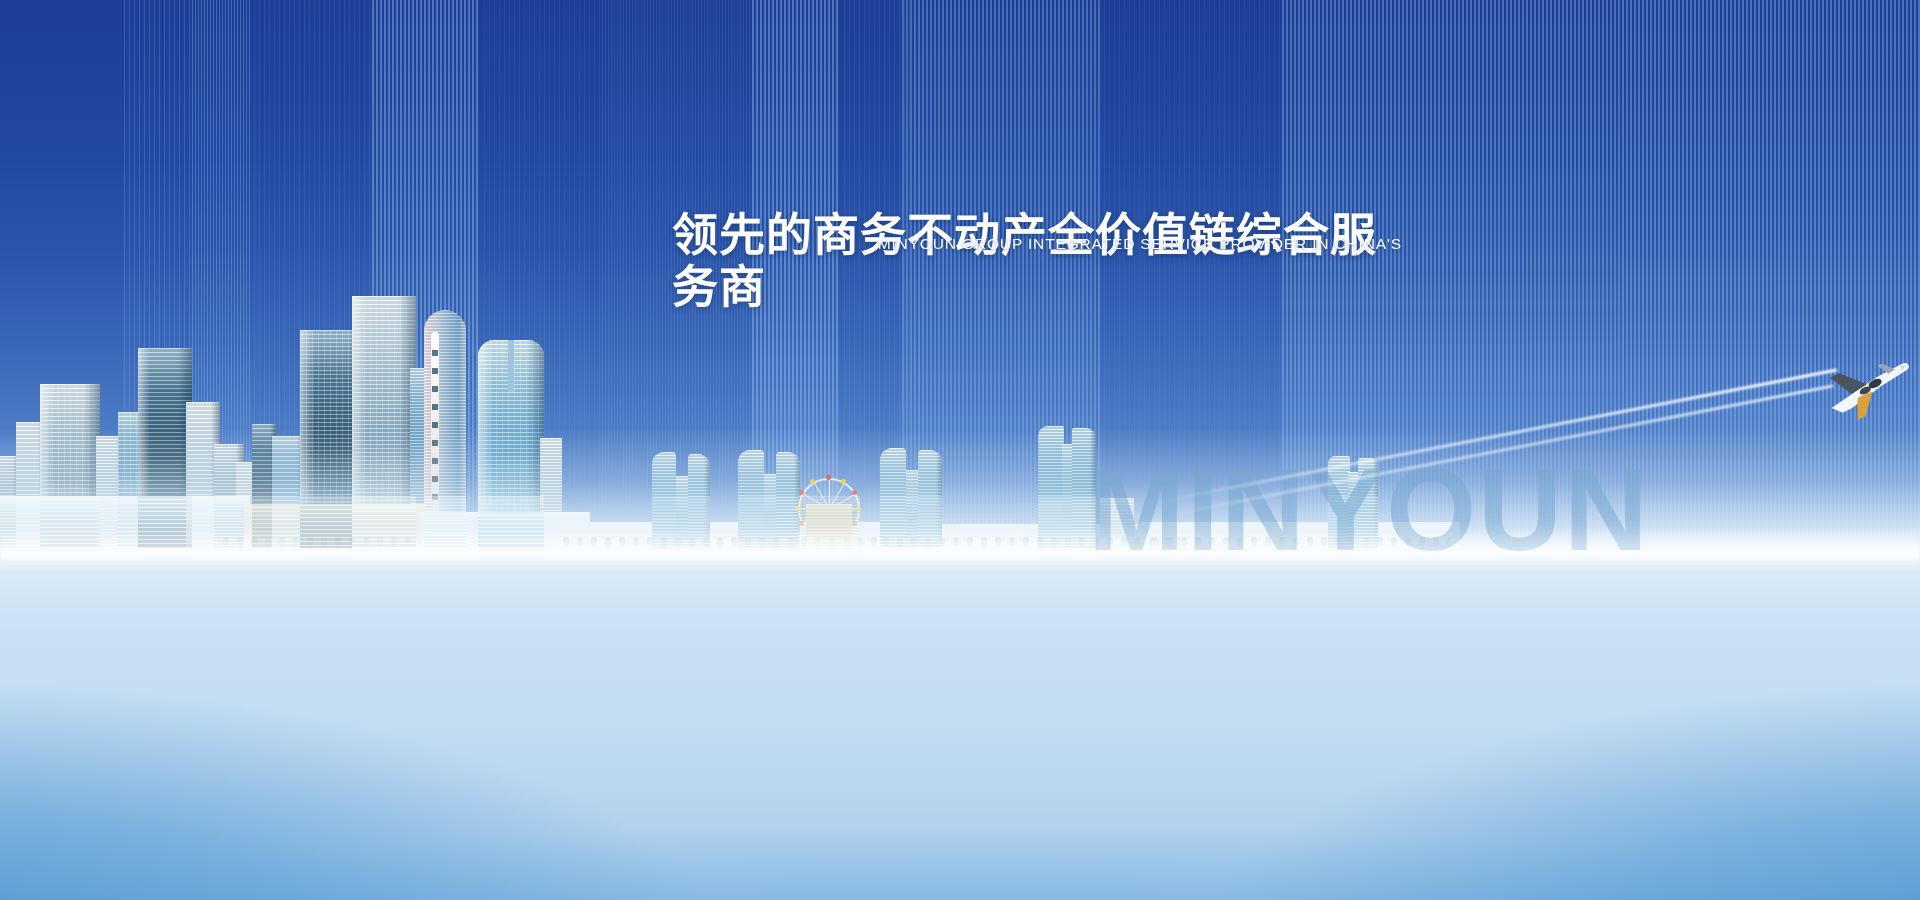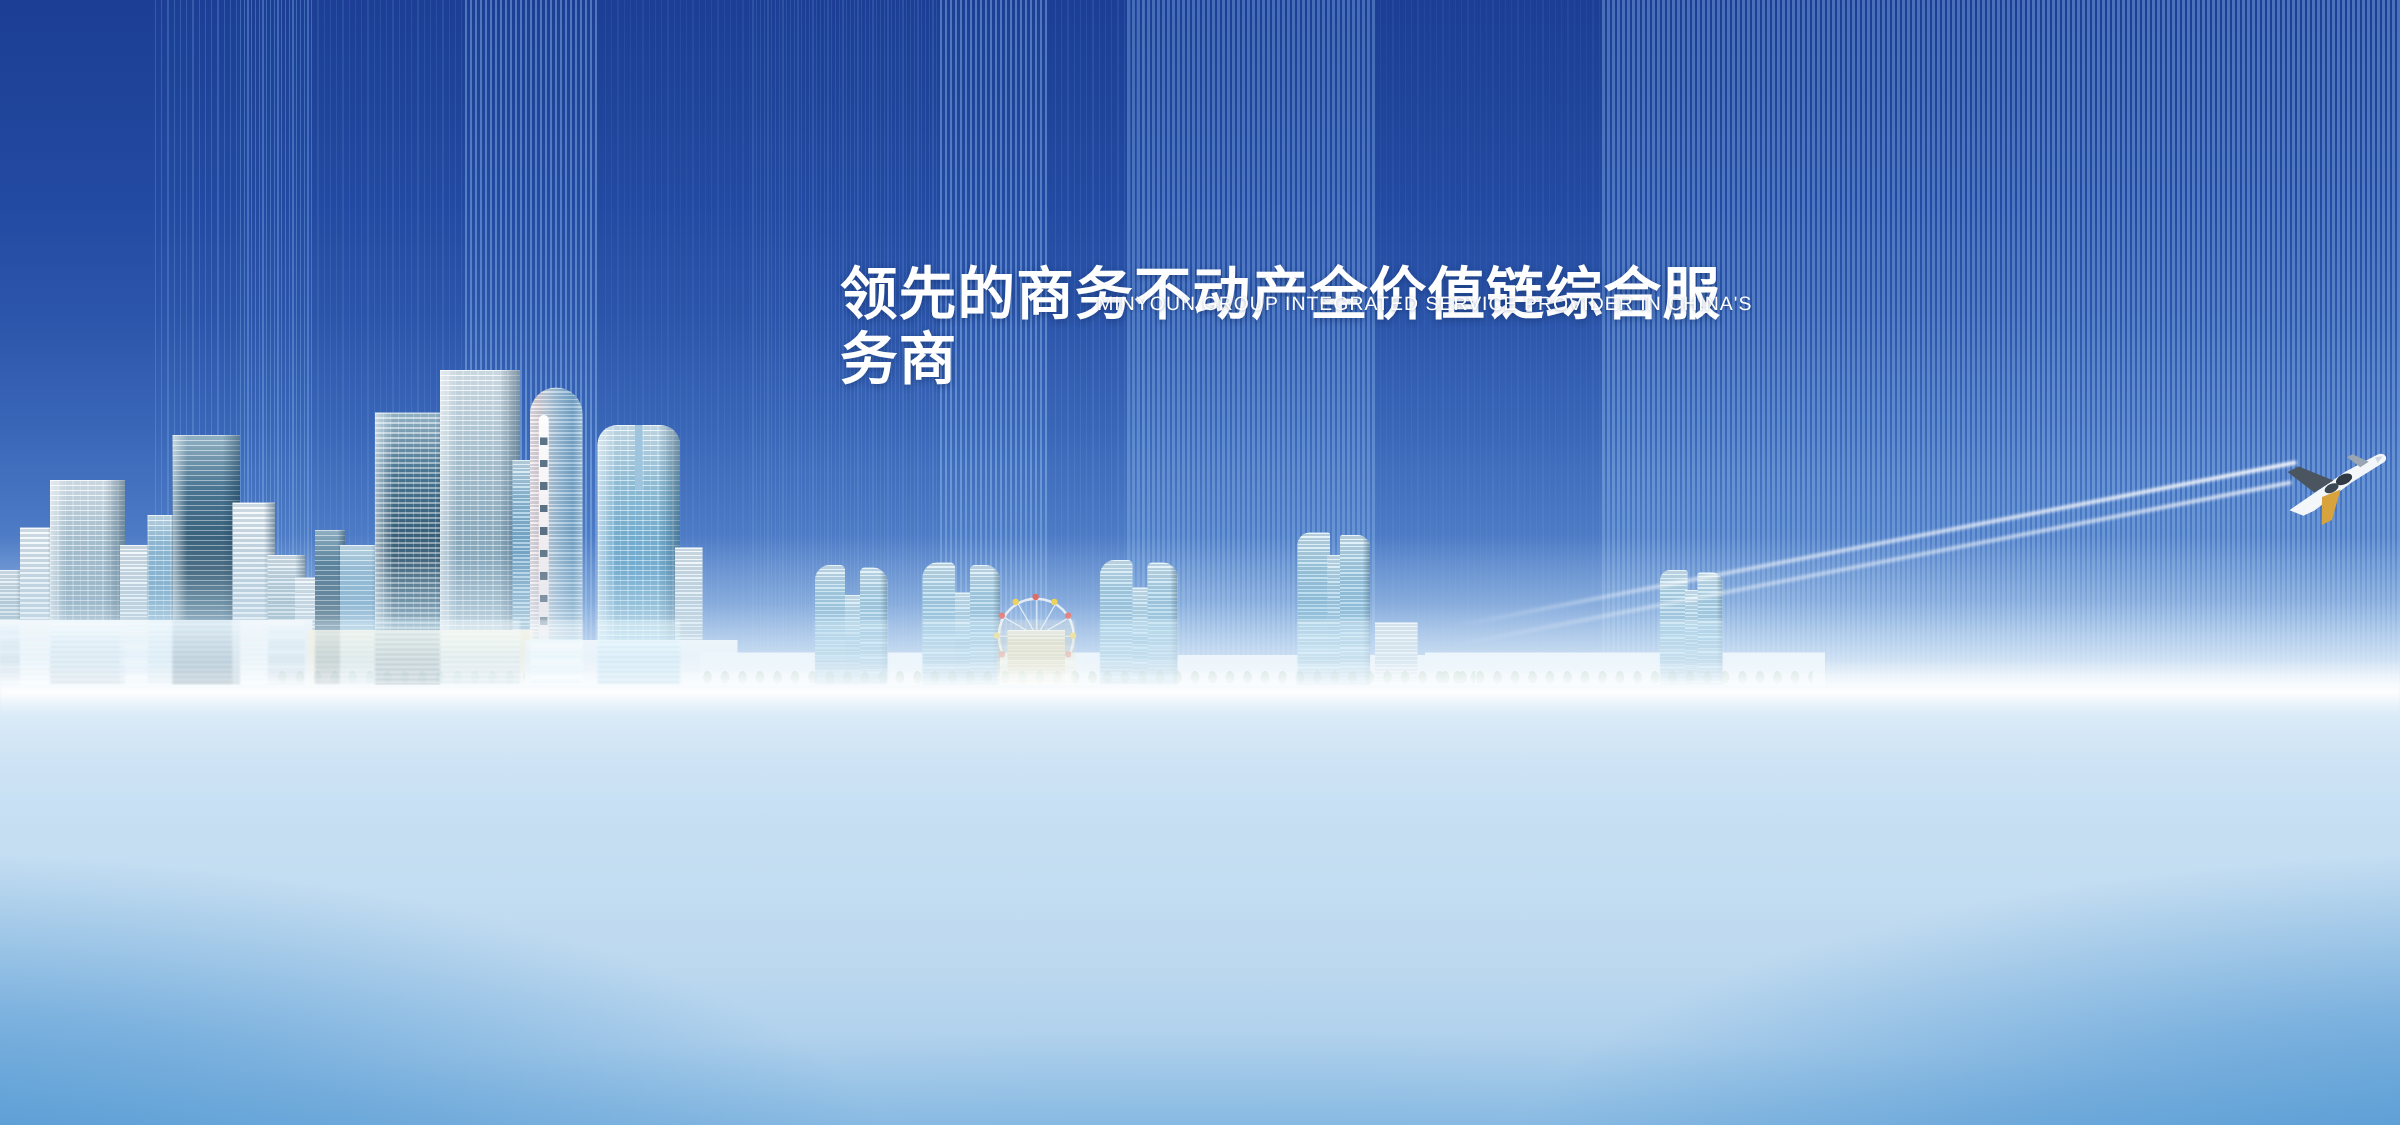--- a/index.html
+++ b/index.html
@@ -419,20 +419,21 @@
         </div>
       <div class="bld g-pale" style="left:424px;width:42px;height:238px;">
           <div class="floors tight"></div>
         </div>
       <div class="bld g-cyan" style="left:478px;width:66px;height:208px;">
           <div class="floors"></div>
         </div>
     </div>
   </div>
 
+  <div class="watermark">MINYOUN</div>
 
   <div class="plane-wrap">
     <div class="trail" style="left:40px;top:140px;width:690px;transform:rotate(-11deg);"></div>
     <div class="trail" style="left:36px;top:156px;width:690px;transform:rotate(-11deg);opacity:.8;"></div>
     <svg width="96" height="66" viewBox="0 0 96 66" style="position:absolute;left:700px;top:-6px;" aria-hidden="true">
       <g transform="rotate(-26 48 33)">
         <path d="M6 36 L60 28 L88 27 Q94 27 94 31 Q94 35 88 35 L60 38 L24 45 L14 45 Z" fill="#f4f7fa"></path>
         <path d="M30 32 L18 8 L28 8 L48 30 Z" fill="#4a5560"></path>
         <path d="M34 38 L24 58 L33 58 L50 39 Z" fill="#d8a33c"></path>
         <path d="M72 30 L66 18 L71 18 L80 29 Z" fill="#9aa6b2"></path>

